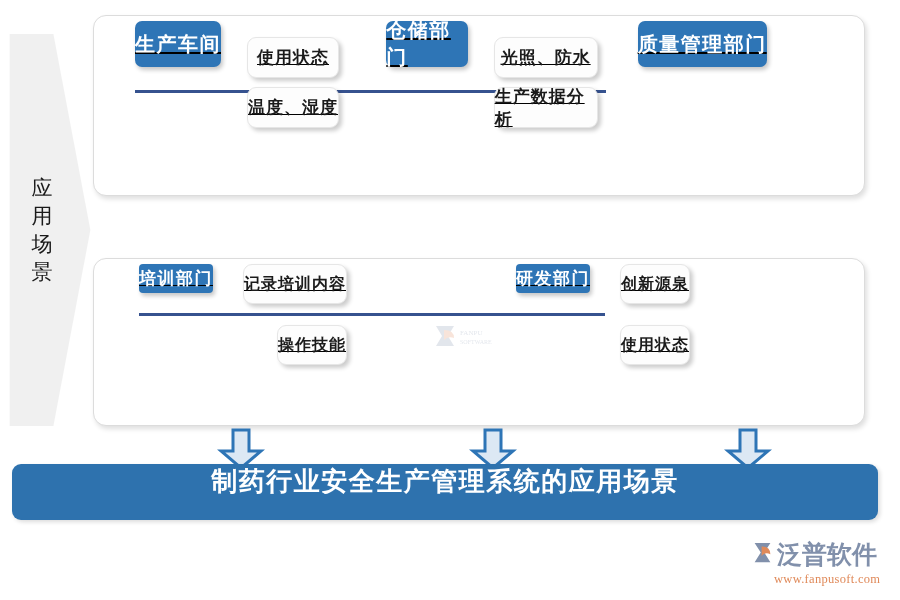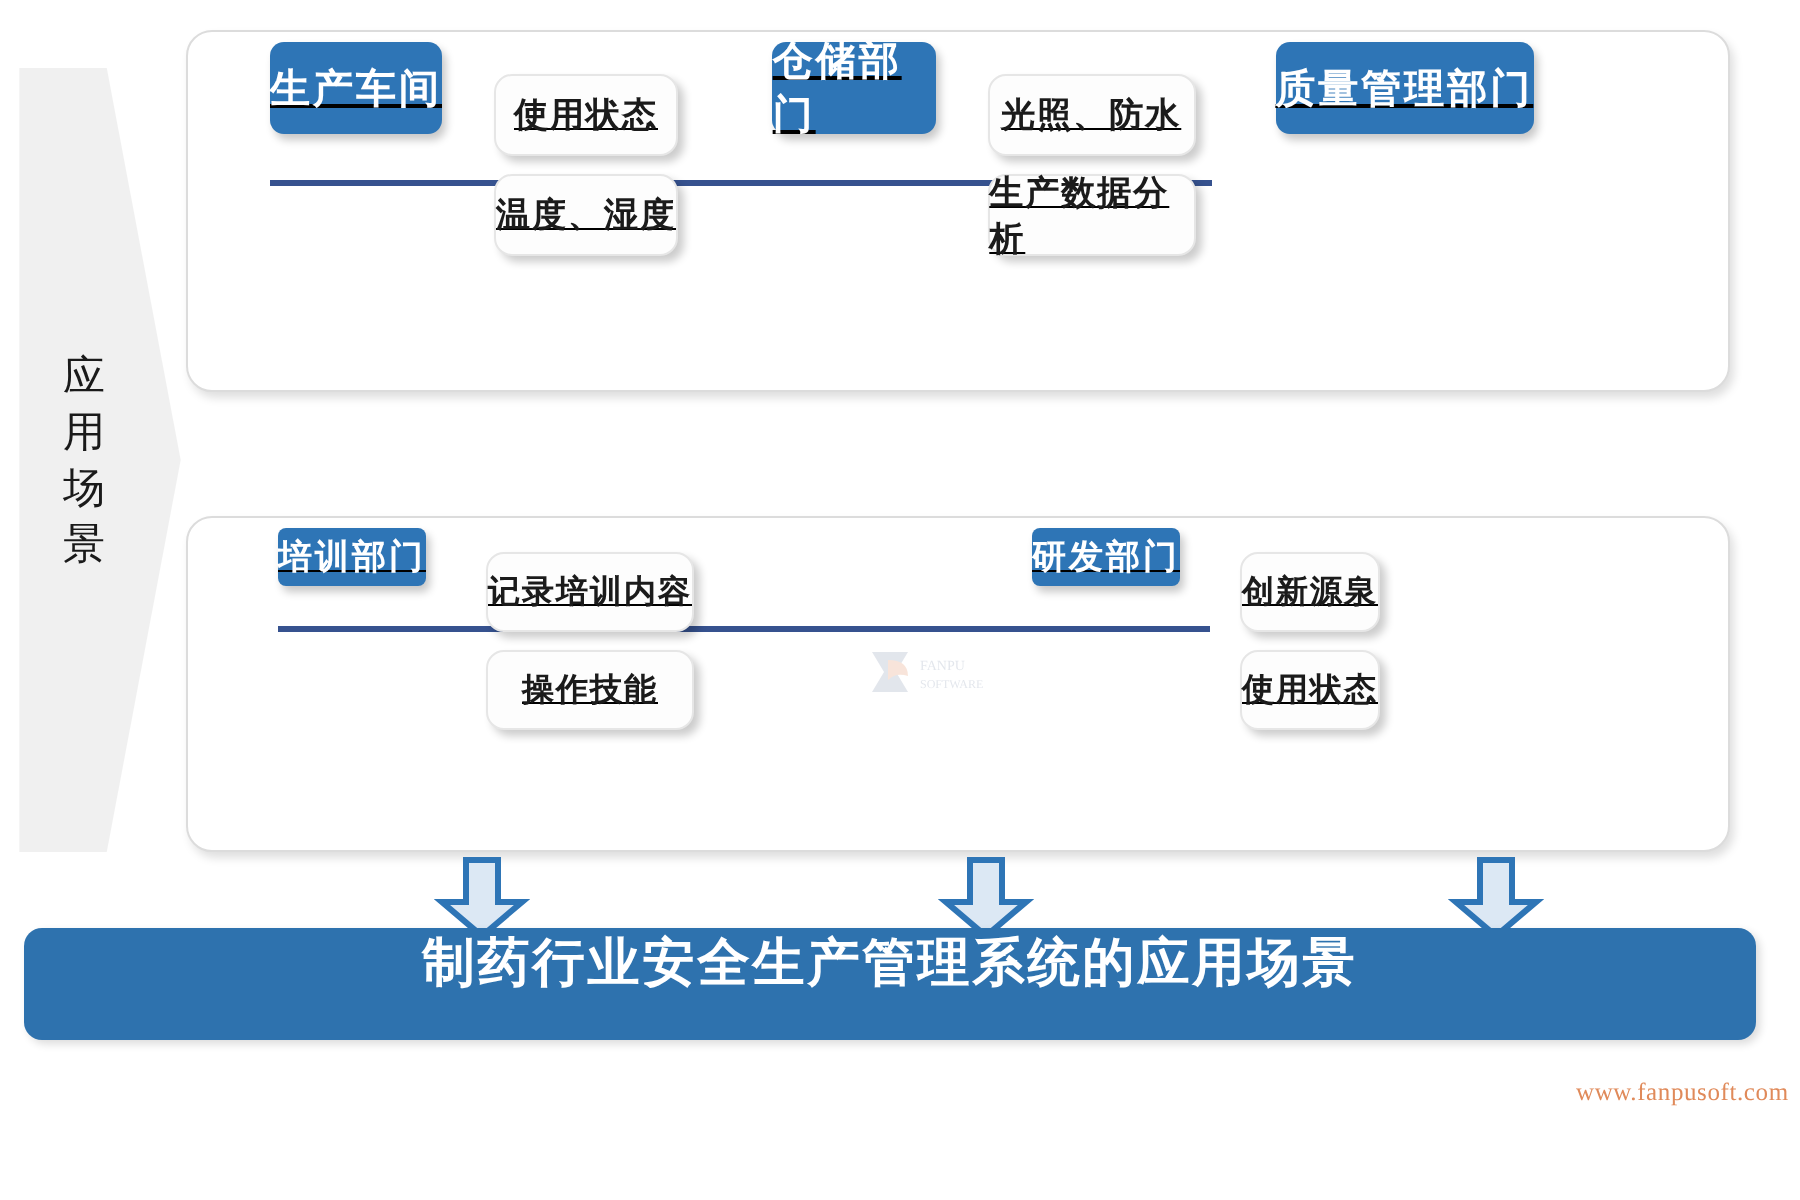--- a/index.html
+++ b/index.html
@@ -95,21 +95,21 @@
   .rule {
     position:absolute;
     left:33px; top:0;
     width:471px; height:3px;
     background:#36528f;
   }
   #panel-bottom .rule { left:37px; width:466px; }
 
   
   .items { margin-top:16px; display:flex; flex-direction:column; gap:9px; }
-  #panel-bottom .items { margin-top:12px; gap:9px; }
+  #panel-bottom .items { margin-top:0; gap:21px;align-items:flex-end; }
   .item {
     background:#fdfdfd;
     border:1px solid #e6e6e6;
     border-radius:9px;
     height:41px;
     display:flex; align-items:center; justify-content:center;
     font-size:17px;
     color:#1b1b1b;
     letter-spacing:1px;
     box-shadow:3px 3px 4px rgba(0,0,0,0.20);
@@ -151,21 +151,21 @@
   }
   #logo .logo-top { display:flex; align-items:center; gap:4px; }
   #logo .logo-word {
     font-size:25px; font-weight:bold;
     color:#8190ab;
     letter-spacing:0px;
     font-family:"Liberation Serif","DejaVu Serif",serif;
   }
   #logo .logo-url {
     margin-top:1px;
-    margin-left:36px;
+    margin-left:22px;
     font-size:12.5px;
     color:#e08a5a;
     letter-spacing:0.3px;
     font-family:"Liberation Serif","DejaVu Serif",serif;
   }
 
   
   #watermark {
     position:absolute;
     left:432px; top:322px;
@@ -267,16 +267,25 @@
     <svg viewBox="0 0 48 44" width="48" height="44">
       <polygon points="16,3 32,3 32,24 44,24 24,41 4,24 16,24" fill="#dce8f4" stroke="#2E75B6" stroke-width="3" stroke-linejoin="miter"></polygon>
     </svg>
   </div>
 
   <div id="banner">
     <div class="btext">制药行业安全生产管理系统的应用场景</div>
   </div>
 
   <div id="logo">
+    <div class="logo-top">
+      <span>
+        <svg viewBox="0 0 24 28" width="21" height="25" aria-hidden="true">
+          <path d="M3 3 L21 3 L14 14 L21 25 L3 25 L10 14 Z" fill="#8190ab"></path>
+          <path d="M11 7 Q21 7 21 16 Q15 13 11 18 Z" fill="#e08a5a"></path>
+        </svg>
+      </span>
+      <span class="logo-word">泛普软件</span>
+    </div>
     <div class="logo-url">www.fanpusoft.com</div>
   </div>
 
 </div>
 
 </body></html>

